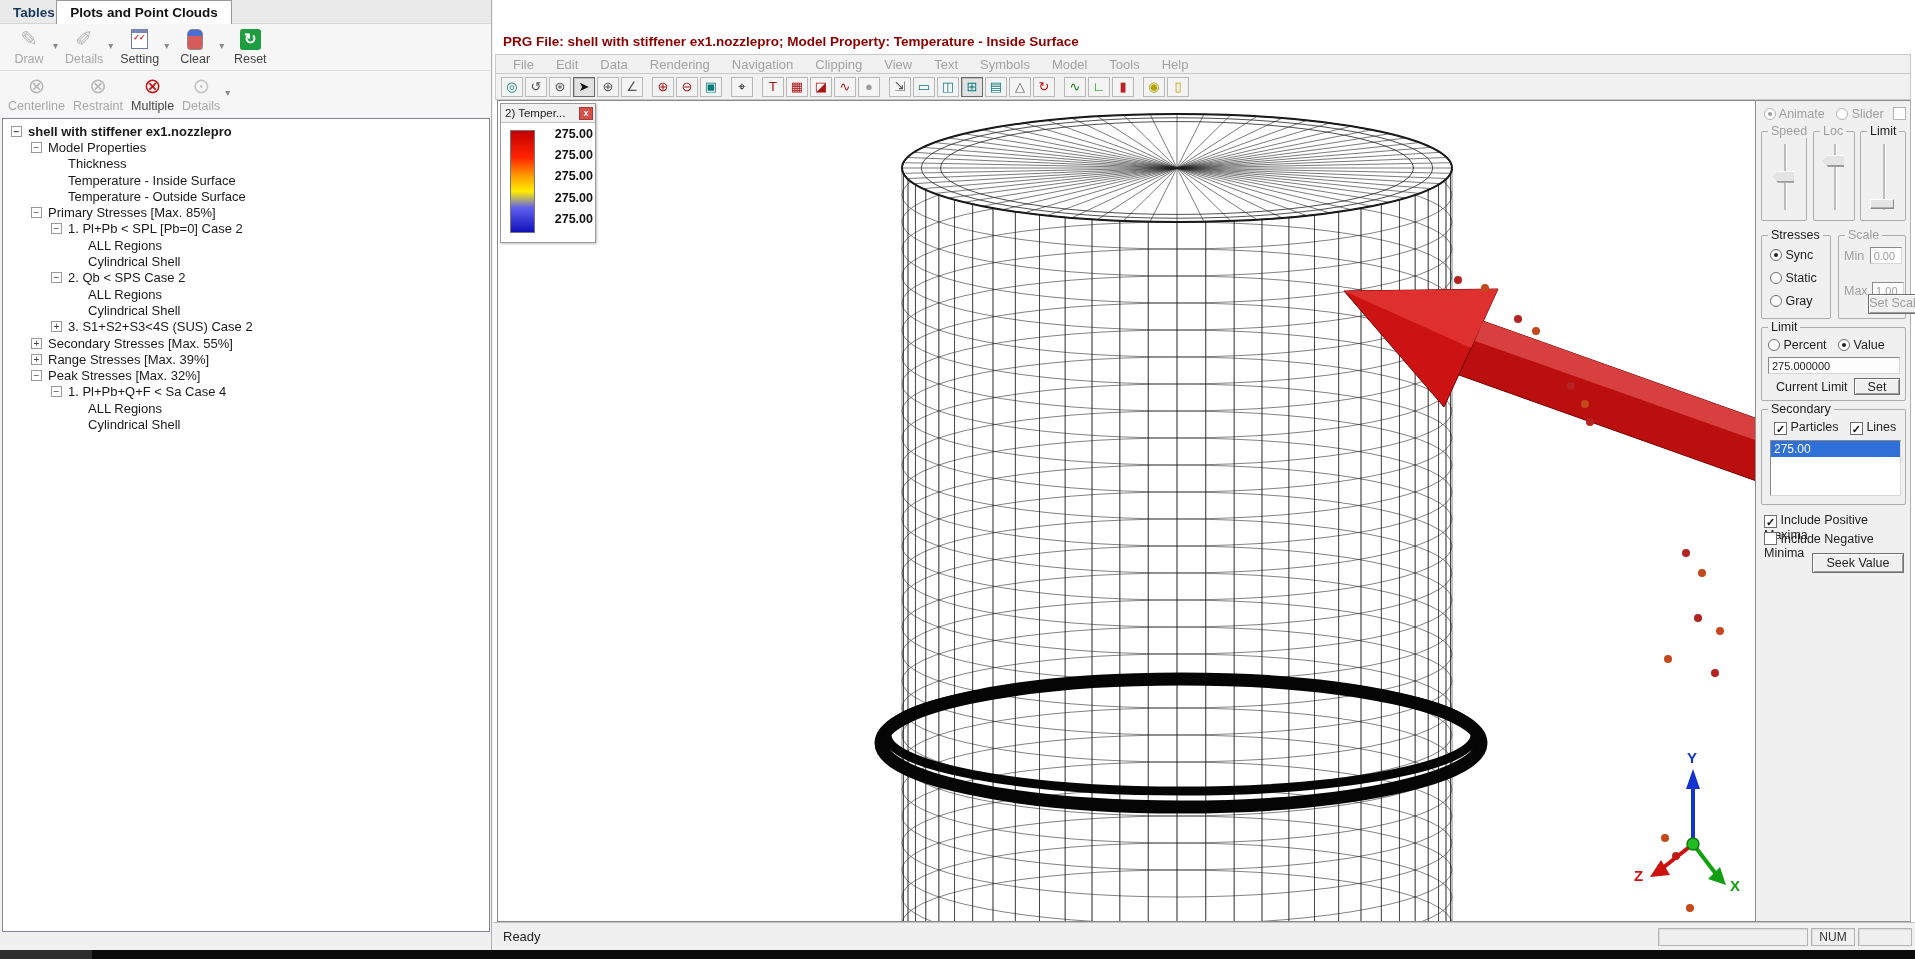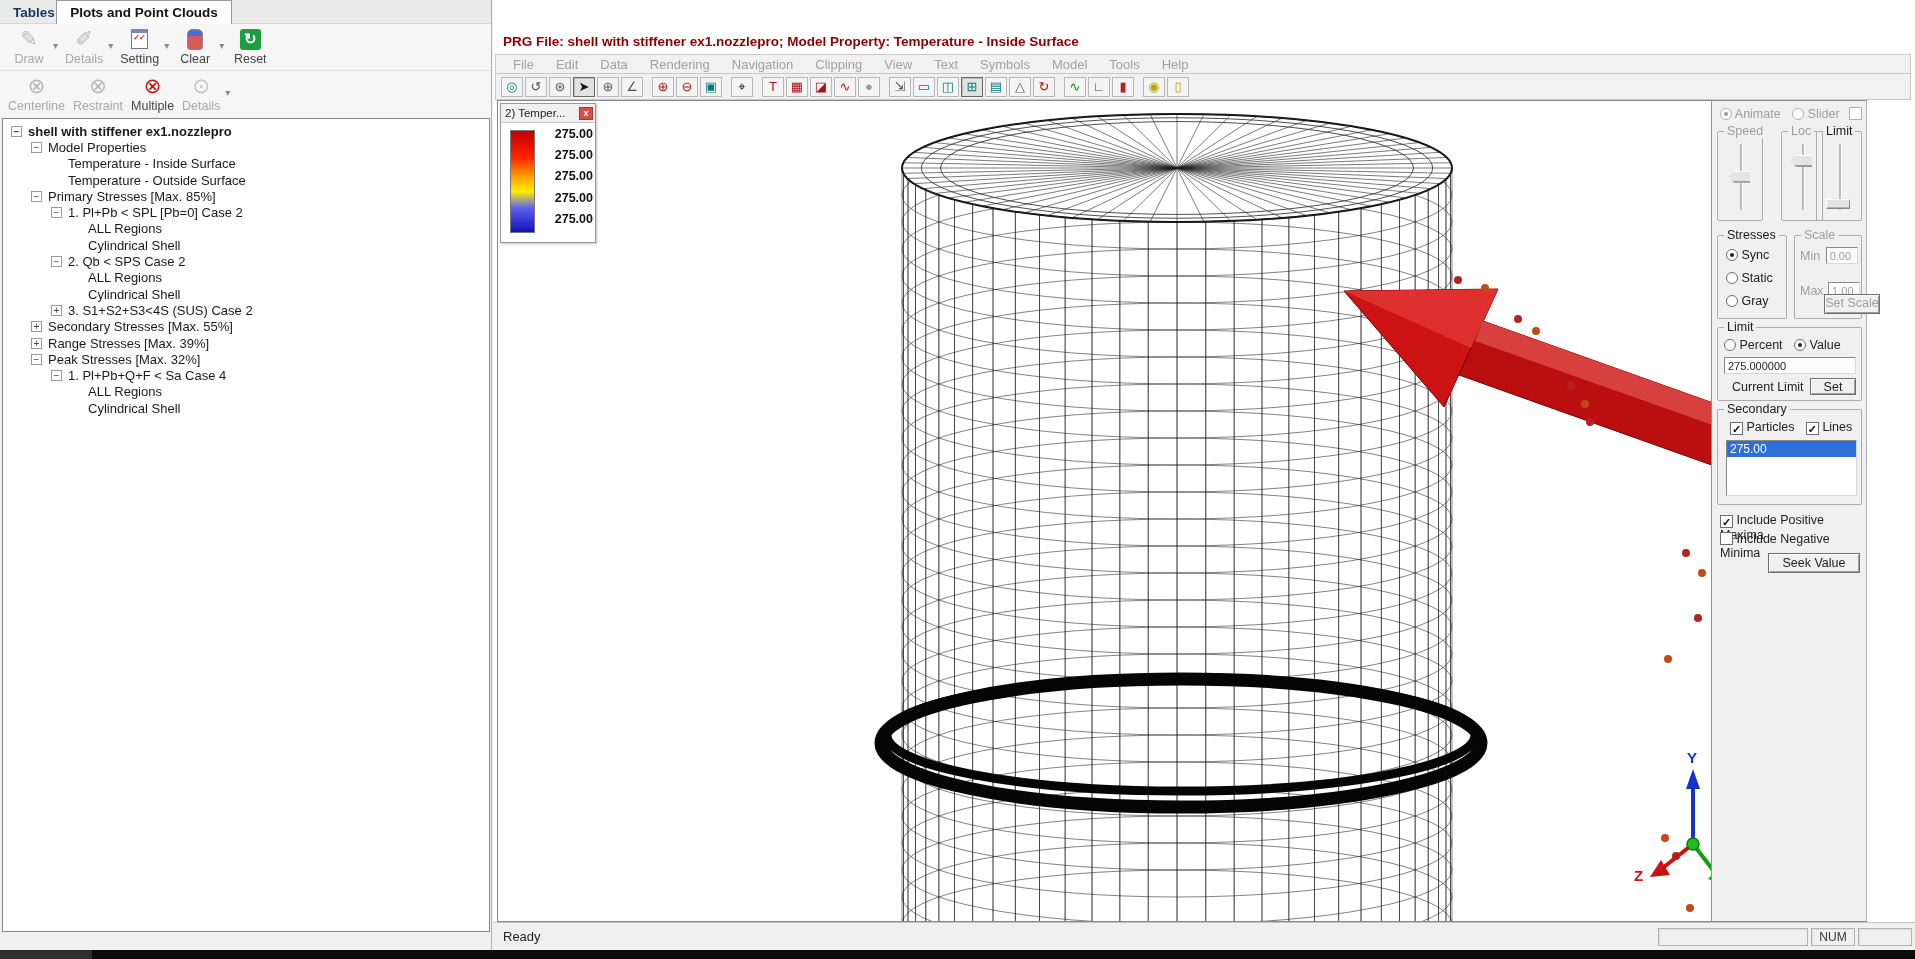--- a/index.html
+++ b/index.html
@@ -74,21 +74,21 @@
   #legend-close { width:14px; height:13px; background:#d8504a; border:1px solid #a33a36;
     color:#fff; font-size:9px; font-weight:bold; line-height:11px; text-align:center; }
   #legend-body { position:relative; height:119px; }
   #legend-gradient { position:absolute; left:9px; top:7px; width:25px; height:103px;
     border:1px solid #777; }
   #legend-values { position:absolute; left:42px; top:1px; width:52px; }
   .legend-val { height:21.2px; font-size:12.5px; font-weight:bold; color:#111; text-align:right;
     padding-right:2px; line-height:21.2px; }
 
   
-  #control-panel { position:absolute; left:1218px; top:0; width:156px; height:822px;
+  #control-panel { position:absolute; left:1262px; top:0; width:156px; height:822px;
     background:#f0f0f0; border:1px solid #909090; border-right:1px solid #b0b0b0;
     font-size:12.5px; color:#222; }
   .groupbox { position:absolute; border:1px solid #adadad; border-radius:2px; }
   .gb-label { position:absolute; top:-8px; left:6px; background:#f0f0f0; padding:0 3px;
     font-size:12.5px; color:#1a1a1a; }
   .gb-label.gray, .glabel.gray, .txt-gray { color:#9e9e9e; }
   .radio { display:inline-block; width:12px; height:12px; border-radius:50%;
     border:1px solid #6e6e6e; background:#fff; vertical-align:-2px; position:relative; }
   .radio.gray { border-color:#b2b2b2; }
   .radio.sel::after { content:""; position:absolute; left:3px; top:3px; width:4px; height:4px;
@@ -200,20 +200,24 @@
         <span class="drop-arrow">▾</span>
       </div>
     <div id="tree">
         <div class="tree-row bold" style="padding-left: 8px;">
           <span class="twisty">−</span>
           <span>shell with stiffener ex1.nozzlepro</span>
         </div>
         <div class="tree-row" style="padding-left: 28px;">
           <span class="twisty">−</span>
           <span>Model Properties</span>
+        </div>
+        <div class="tree-row" style="padding-left: 48px;">
+          <span class="twisty-space"></span>
+          <span>Thickness</span>
         </div>
         <div class="tree-row" style="padding-left: 48px;">
           <span class="twisty-space"></span>
           <span>Temperature - Inside Surface</span>
         </div>
         <div class="tree-row" style="padding-left: 48px;">
           <span class="twisty-space"></span>
           <span>Temperature - Outside Surface</span>
         </div>
         <div class="tree-row" style="padding-left: 28px;">
@@ -598,21 +602,21 @@
           <span class="radio gray" style="margin-left:8px;"></span>
           <span class="glabel gray">Slider</span>
           <span class="checkbox gray" style="float:right;"></span>
         </div>
 
         <div class="groupbox" style="left:5px; top:30px; width:46px; height:90px;">
           <span class="gb-label gray">Speed</span>
           <div class="slider-track"></div>
           <div class="thumb-point" style="left:10px; top:44%;"></div>
         </div>
-        <div class="groupbox" style="left:57px; top:30px; width:42px; height:90px;margin-left:12px;">
+        <div class="groupbox" style="left:57px; top:30px; width:42px; height:90px;">
           <span class="gb-label gray">Loc</span>
           <div class="slider-track"></div>
           <div class="thumb-point" style="left:8px; top:26%;"></div>
         </div>
         <div class="groupbox" style="left:104px; top:30px; width:46px; height:90px;">
           <span class="gb-label">Limit</span>
           <div class="slider-track"></div>
           <div class="thumb-flat" style="left:9px; top:76%;"></div>
         </div>
 

